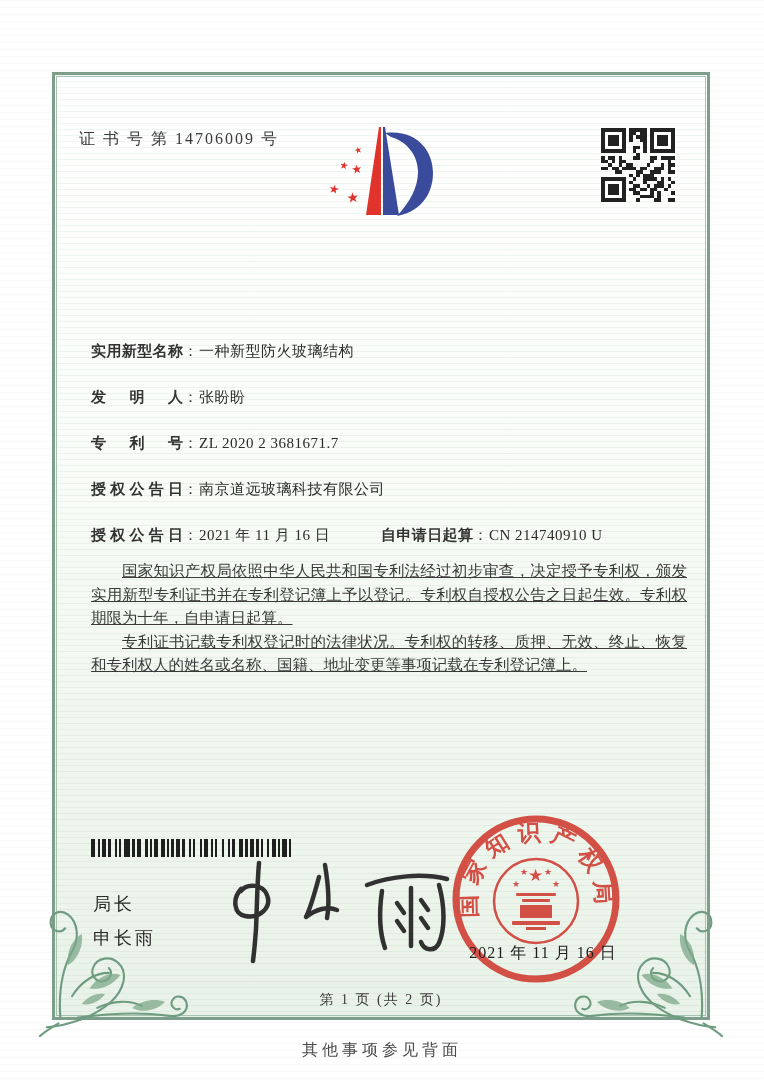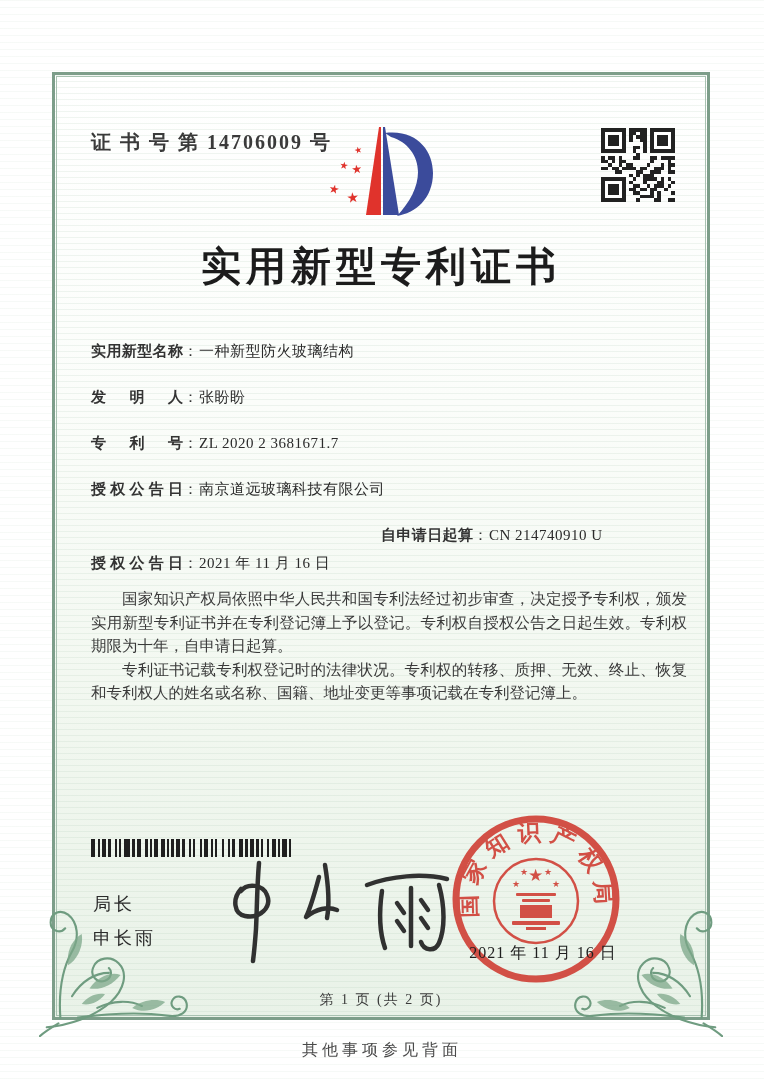--- a/index.html
+++ b/index.html
@@ -13,39 +13,39 @@
   }
   .frame {
     position:absolute; left:52px; top:72px; width:658px; height:948px;
     border:3px solid #7d9e8a;
     background:
       repeating-linear-gradient(180deg, rgba(160,192,168,0.16) 0 1px, transparent 1px 6px),
       linear-gradient(180deg, #ffffff 0%, #fbfdfa 35%, #f1f7ef 70%, #e9f2e8 100%);
   }
   .frame::before { content:""; position:absolute; inset:1px; border:1px solid #a8c2b1; pointer-events:none; }
 
-  .cert-no { position:absolute; left:36px; top:54px; font-size:20px; letter-spacing:2px; color:#3a3a3a;font-weight:bold; }
+  .cert-no { position:absolute; left:24px; top:54px; font-size:16px; letter-spacing:2px; color:#3a3a3a; }
 
   .logo { position:absolute; left:264px; top:38px; width:124px; height:112px; }
   .qr { position:absolute; left:546px; top:53px; width:74px; height:74px; }
 
   .title { position:absolute; left:0; top:164px; width:100%; text-align:center;
            font-size:40px; font-weight:bold; letter-spacing:5px; color:#1c1c1c; }
 
   .body-block { position:absolute; left:36px; top:266px; width:596px; }
   .row { line-height:20px; margin-bottom:26px; font-size:15px; color:#333; white-space:nowrap; }
   .row .lab { display:inline-block; width:92px; text-align:justify; text-align-last:justify; vertical-align:top;font-weight:bold; }
   .row .colon { display:inline-block; width:16px; vertical-align:top; }
   .row .val { letter-spacing:0.5px; color:#2b2b2b; }
   .row.addr { white-space:normal; line-height:28px; margin-bottom:0; }
   .row.addr .val { display:inline-block; width:476px; vertical-align:top; }
   .row.grant { display:flex; margin-bottom:0; margin-top:2px; }
-  .row.grant .cell-l { width:290px;margin-top:28px; }
+  .row.grant .cell-l { width:290px; }
   .paras { margin-top:14px; font-size:15.5px; line-height:23.5px; color:#3a3a3a; text-align:justify; }
-  .paras p { text-indent:2em; }
+  .paras p { text-indent:2em;text-decoration:underline; }
 
   .barcode { position:absolute; left:36px; top:764px; height:18px; display:flex; align-items:stretch; }
   .barcode span { display:block; background:#1f1f1f; }
   .barcode span.gap { background:transparent; }
 
   .chief { position:absolute; left:38px; top:812px; font-size:18px; letter-spacing:3px; color:#2b2b2b; line-height:34px;
            font-family:"Liberation Sans","DejaVu Sans",sans-serif; }
   .signature { position:absolute; left:146px; top:780px; width:262px; height:112px; }
 
   .seal { position:absolute; left:395px; top:738px; width:172px; height:172px; opacity:0.88; }
@@ -204,21 +204,20 @@
         <rect x="1" y="1" width="5" height="5" fill="#fff"></rect>
         <rect x="2" y="2" width="3" height="3" fill="#222"></rect>
         <rect x="14" y="0" width="7" height="7" fill="#222"></rect>
         <rect x="15" y="1" width="5" height="5" fill="#fff"></rect>
         <rect x="16" y="2" width="3" height="3" fill="#222"></rect>
         <rect x="0" y="14" width="7" height="7" fill="#222"></rect>
         <rect x="1" y="15" width="5" height="5" fill="#fff"></rect>
         <rect x="2" y="16" width="3" height="3" fill="#222"></rect>
       </svg>
 
-    <div class="title">实用新型专利证书</div>
 
     <div class="body-block">
       <div class="row">
         <span class="lab">实用新型名称</span><span class="colon">：</span><span class="val">一种新型防火玻璃结构</span>
       </div>
       <div class="row">
         <span class="lab">发明人</span><span class="colon">：</span><span class="val">张盼盼</span>
       </div>
       <div class="row">
         <span class="lab">专利号</span><span class="colon">：</span><span class="val">ZL 2020 2 3681671.7</span>

